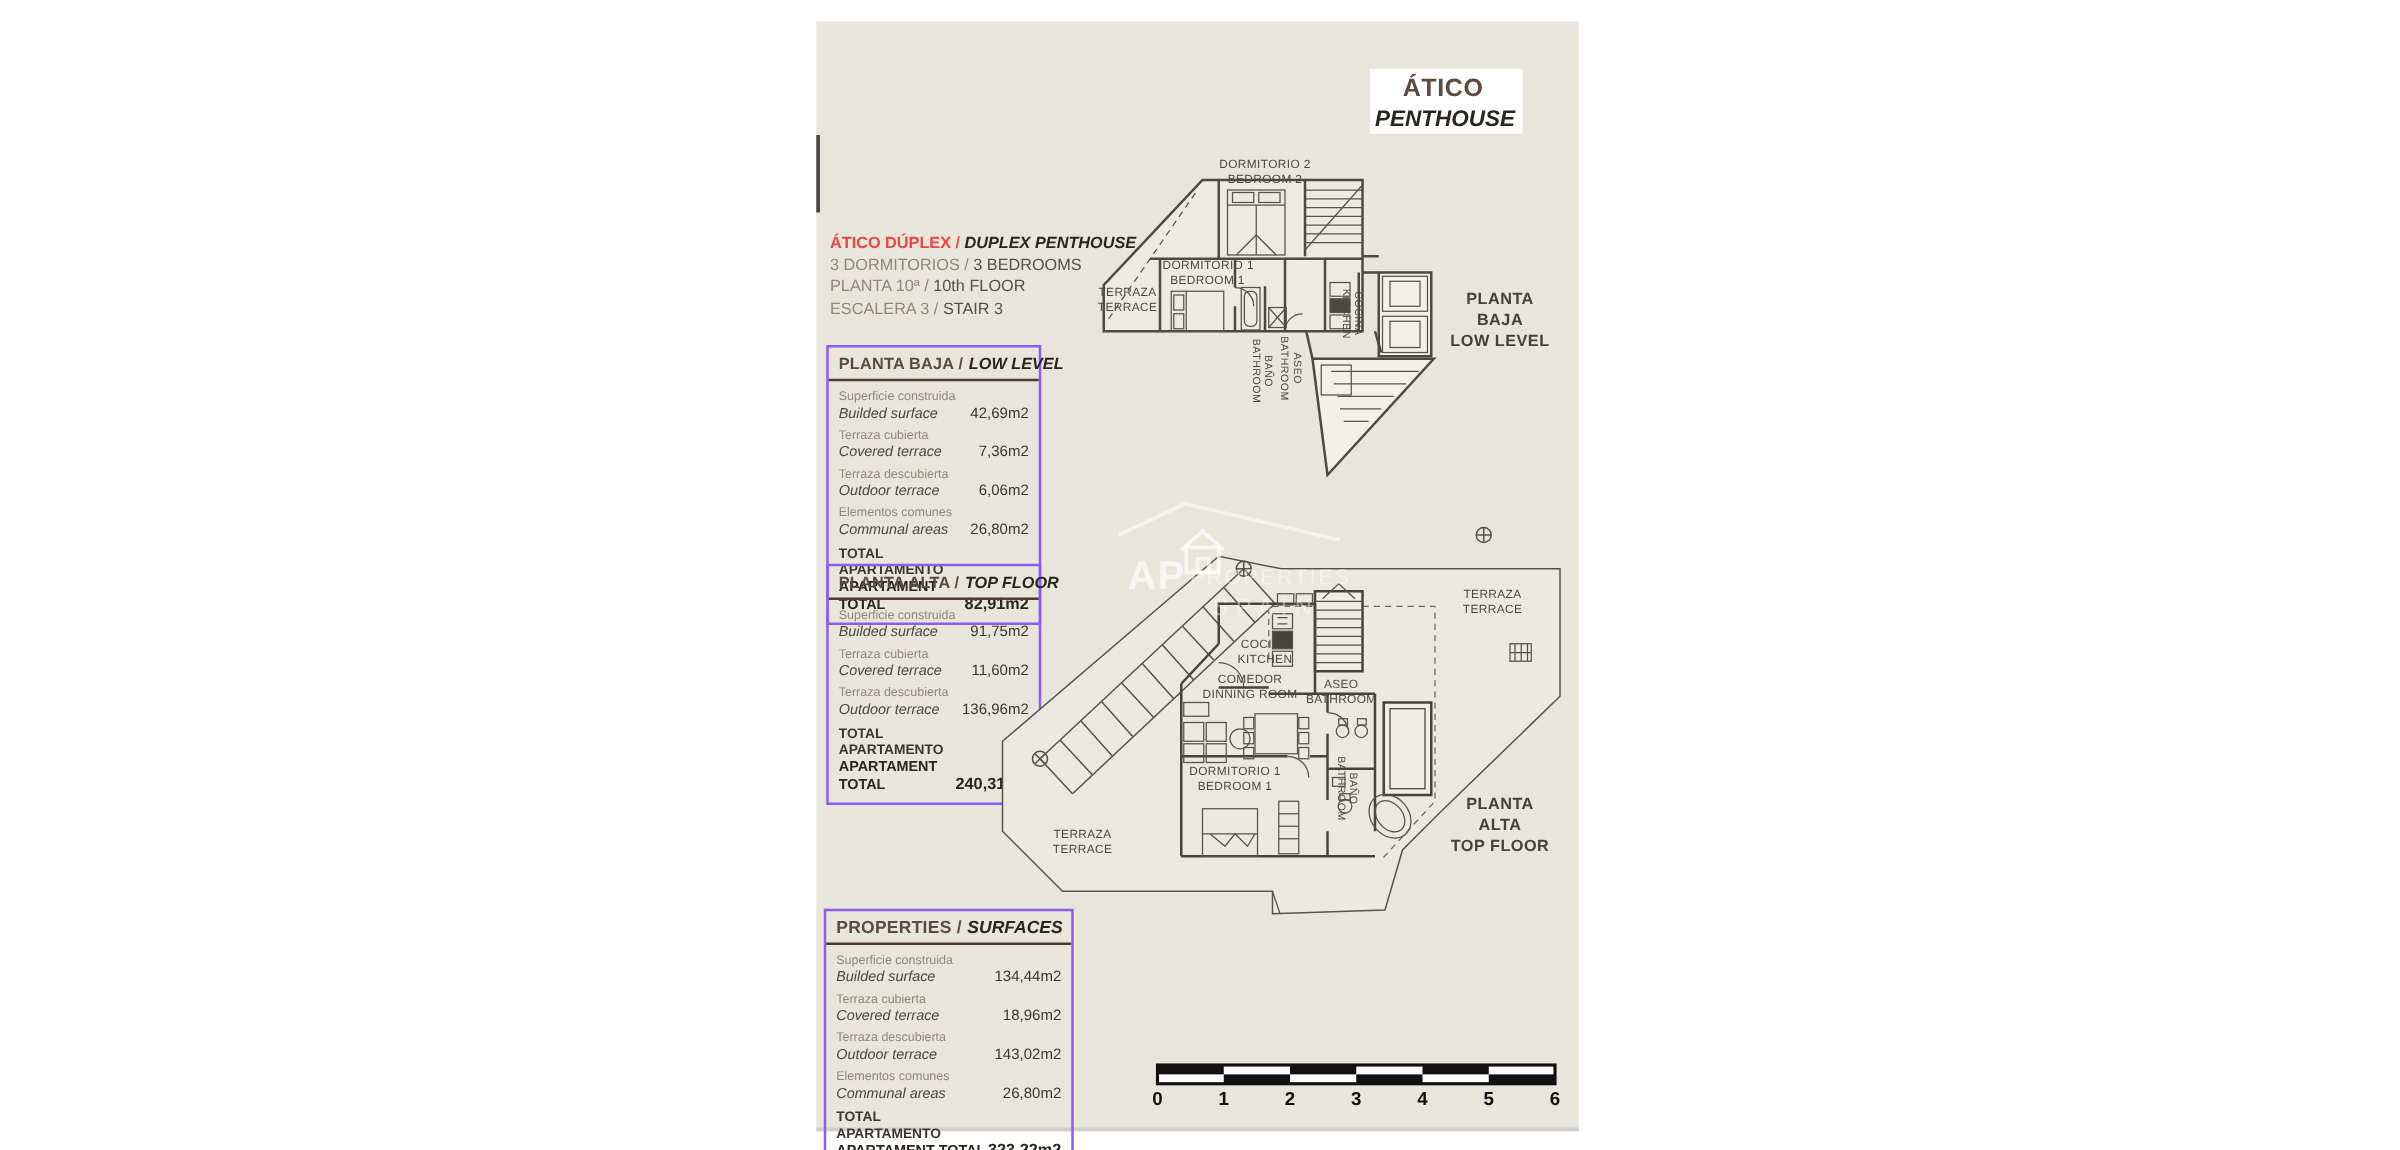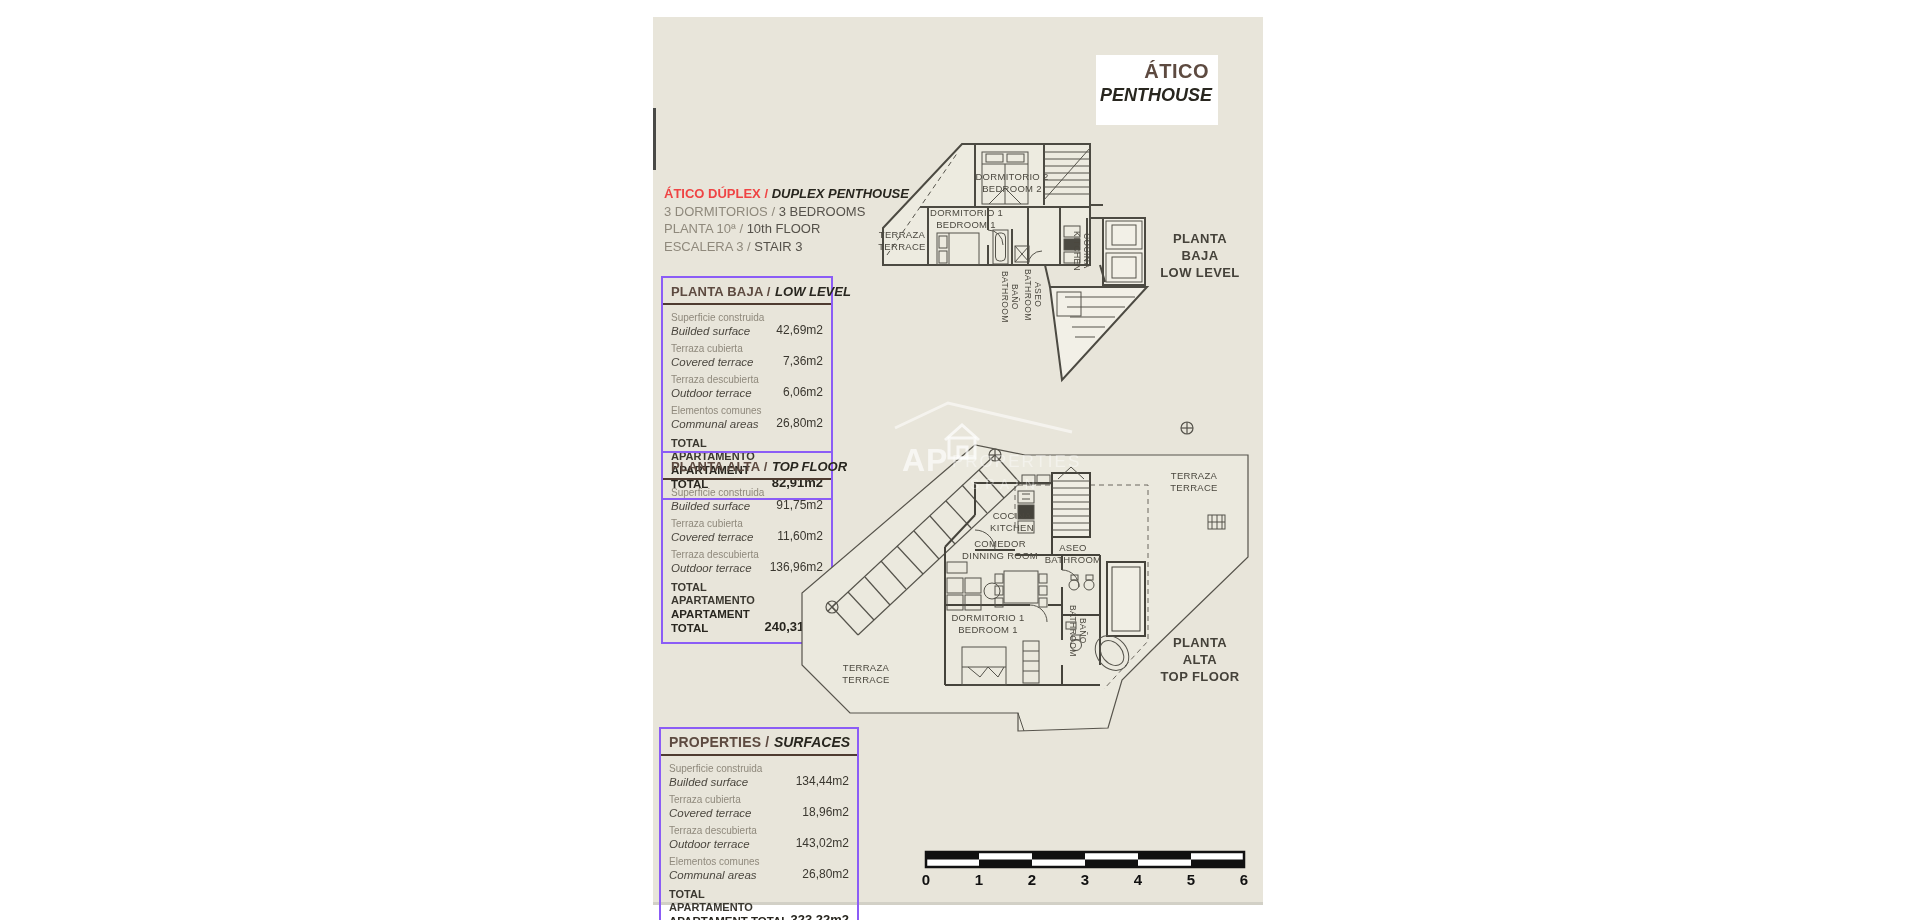--- a/index.html
+++ b/index.html
@@ -6,22 +6,22 @@
   html,body { background:#ffffff; font-family:"Liberation Sans", sans-serif; }
   #stage { position:relative; width:1920px; height:920px; background:#ffffff; overflow:hidden; }
   .abs { position:absolute; }
 
   .sheet { position:absolute; left:653px; top:17px; width:610px; height:888px;
            background:#e8e5da; border-bottom:3px solid #d2d0c6; }
 
   .edge-mark { position:absolute; left:653px; top:108px; width:3px; height:62px; background:#4a4a47; }
 
   
-  .title-box { position:absolute; left:1096px; top:55px; width:122px; height:70px;
-               background:#ffffff; text-align:right; padding:4px 9px 15px 4px; }
+  .title-box { position:absolute; left:1096px; top:55px; width:122px; height:52px;
+               background:#ffffff; text-align:center; padding:4px 9px 15px 4px; }
   .title-es { display:block; font-size:20px; font-weight:bold; letter-spacing:0.5px; color:#5d4a40; line-height:24px; }
   .title-en { display:block; font-size:18px; font-weight:bold; font-style:italic; color:#28261f; line-height:24px; }
 
   
   .info { position:absolute; left:664px; top:185px; width:230px; }
   .info .line { font-size:13px; line-height:17.5px; white-space:nowrap; }
   .info .es1 { color:#ef4444; font-weight:bold; }
   .info .en1 { color:#28261f; font-weight:bold; font-style:italic; }
   .info .es2 { color:#8f897c; }
   .info .en2 { color:#55514a; }
@@ -50,21 +50,21 @@
   .vlabel { position:absolute; writing-mode:vertical-rl; text-align:center; color:#4b483f;
             font-size:8.5px; line-height:10px; letter-spacing:0.4px; }
   .vlabel div { line-height:10px; }
 
   
   .wm { position:absolute; left:890px; top:390px; width:260px; height:120px; pointer-events:none; }
   .wm .ap { position:absolute; left:12px; top:52px; font-size:32px; font-weight:bold;
             color:rgba(255,255,255,0.65); letter-spacing:1px; }
   .wm .props { position:absolute; left:62px; top:62px; font-size:17px;
                color:rgba(255,255,255,0.42); letter-spacing:2px; }
-  .wm .spain { position:absolute; left:80px; top:86px; font-size:14px;
+  .wm .spain { position:absolute; left:80px; top:86px; font-size:19px;
                color:rgba(255,255,255,0.38); letter-spacing:6px; }
 
   .tick { position:absolute; width:18px; text-align:center; font-size:15px; font-weight:bold; color:#111; top:871px; }
 </style>
 </head>
 <body>
 
 <div id="stage">
 
   <div class="sheet"></div>
@@ -420,21 +420,21 @@
         <polyline points="55,50 72,35 89,50"></polyline>
         <rect x="59" y="48" width="26" height="20"></rect>
         <rect x="68" y="57" width="9" height="11"></rect>
       </g>
     </svg>
     <span class="ap">AP</span>
     <span class="props">PROPERTIES</span>
     <span class="spain">SPAIN</span>
   </div>
 
-  <div class="room-label" style="left:972px;top:126px;width:80px;margin-top:45px;">
+  <div class="room-label" style="left:972px;top:126px;width:80px;">
     <div>DORMITORIO 2</div>
     <div>BEDROOM 2</div>
   </div>
   <div class="room-label" style="left:930px;top:207px;width:72px;">
     <div>DORMITORIO 1</div>
     <div>BEDROOM 1</div>
   </div>
   <div class="room-label" style="left:876px;top:229px;width:52px;">
     <div>TERRAZA</div>
     <div>TERRACE</div>

